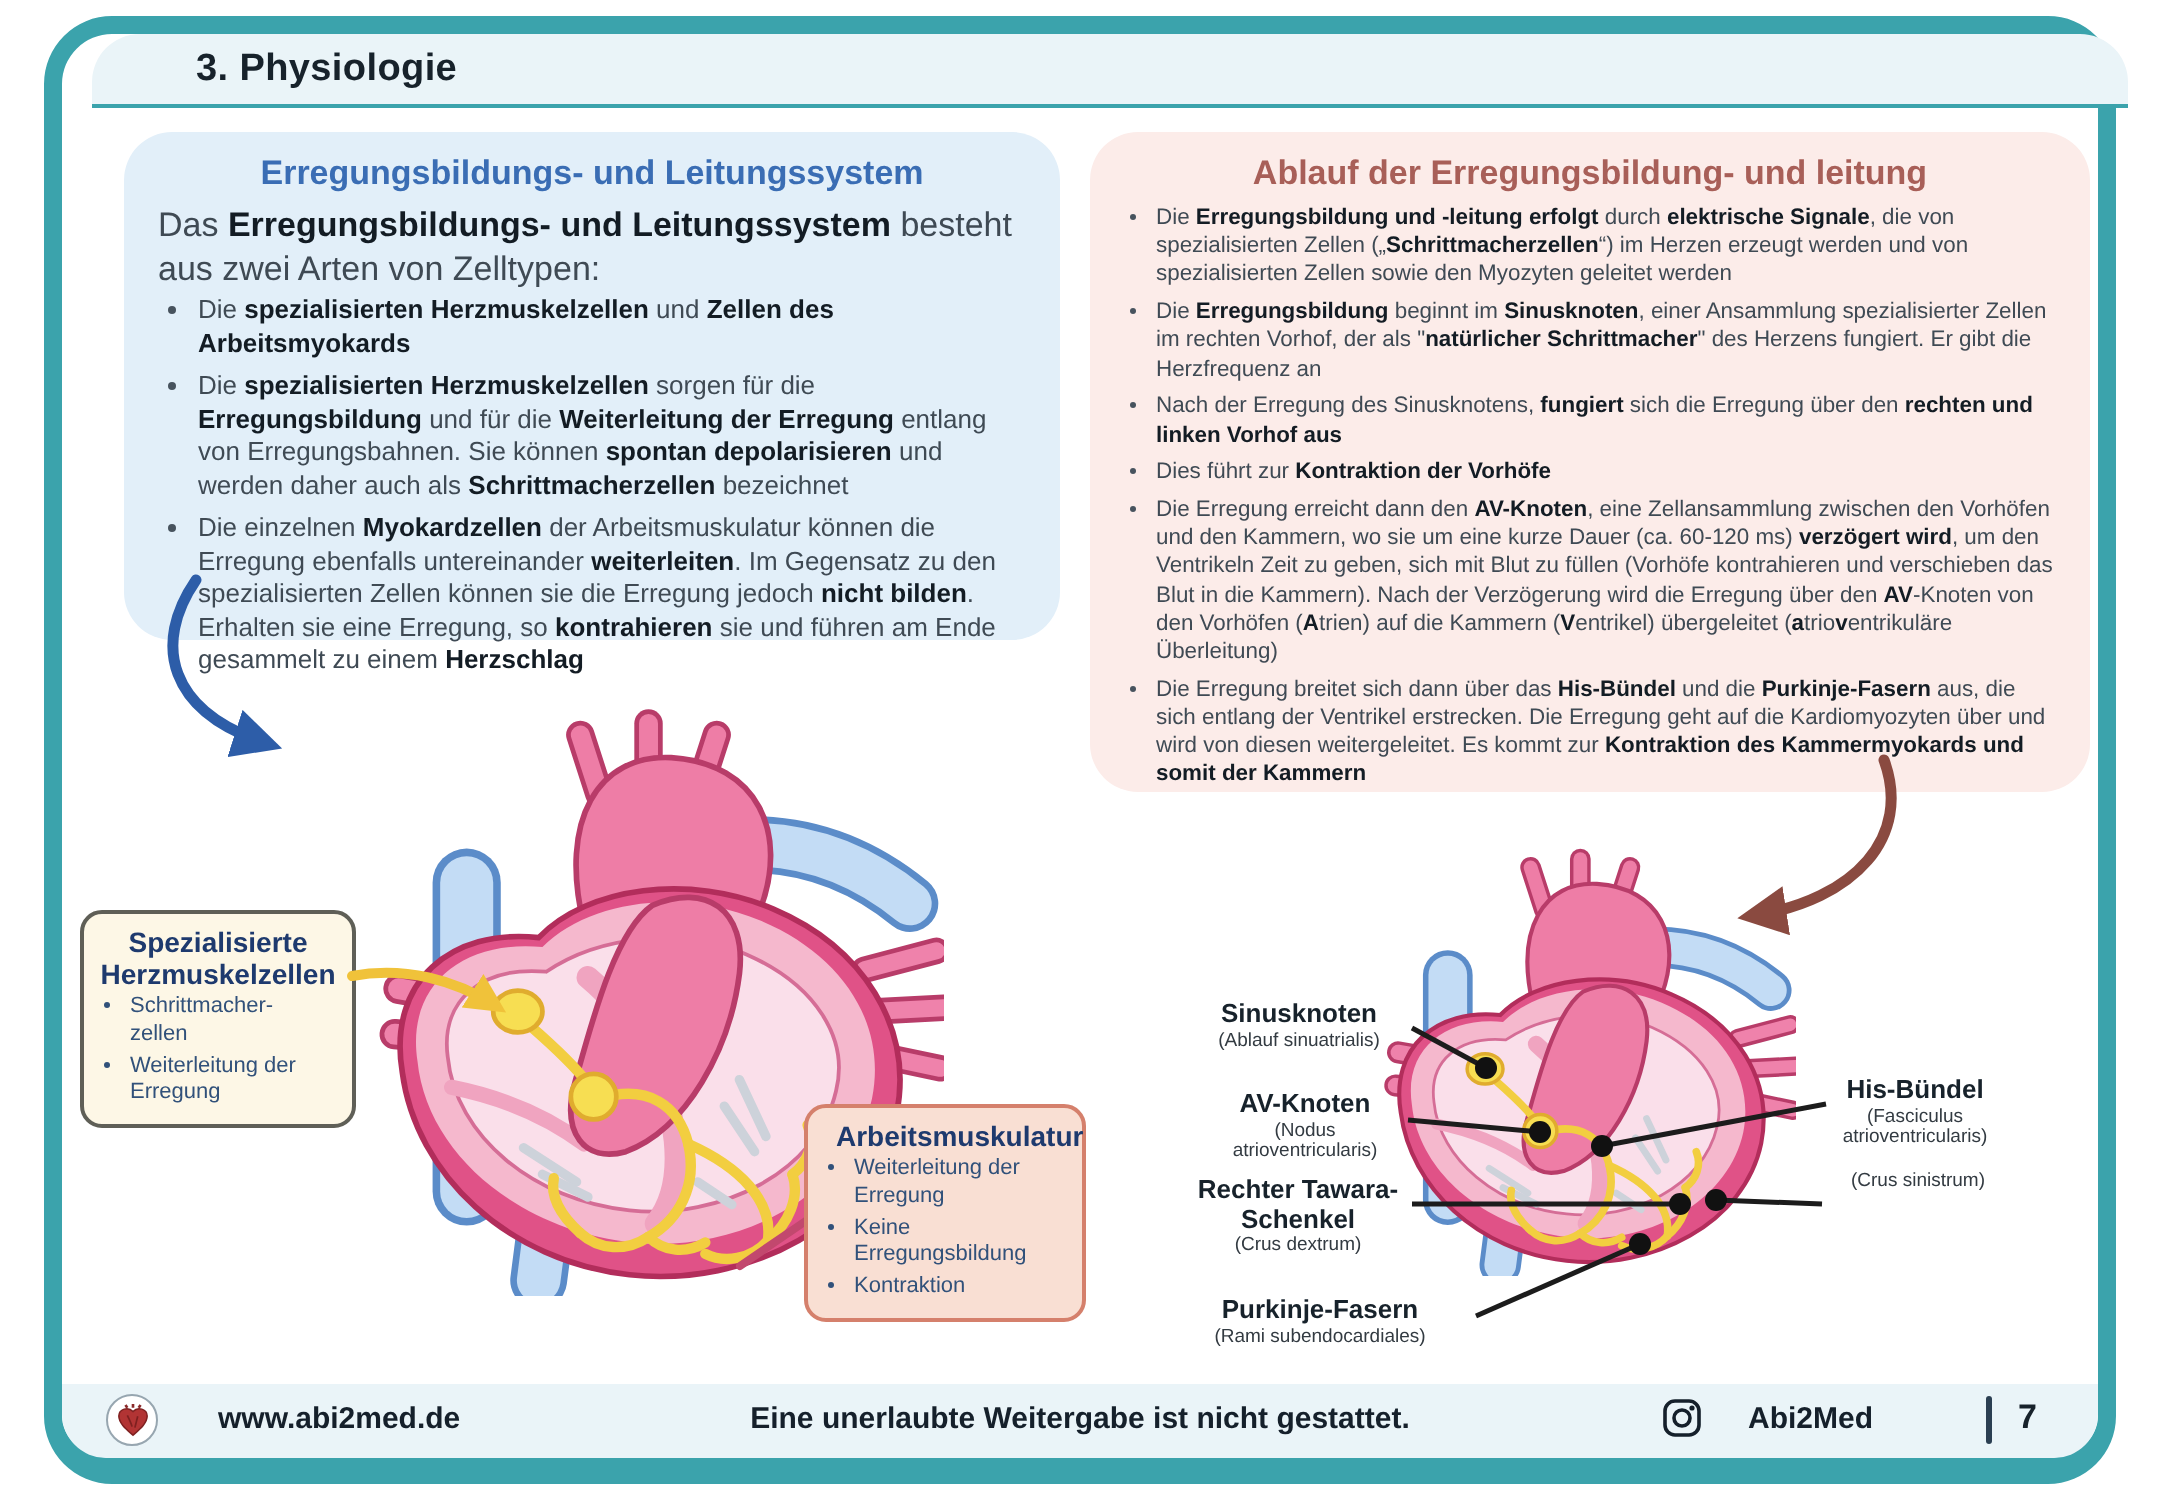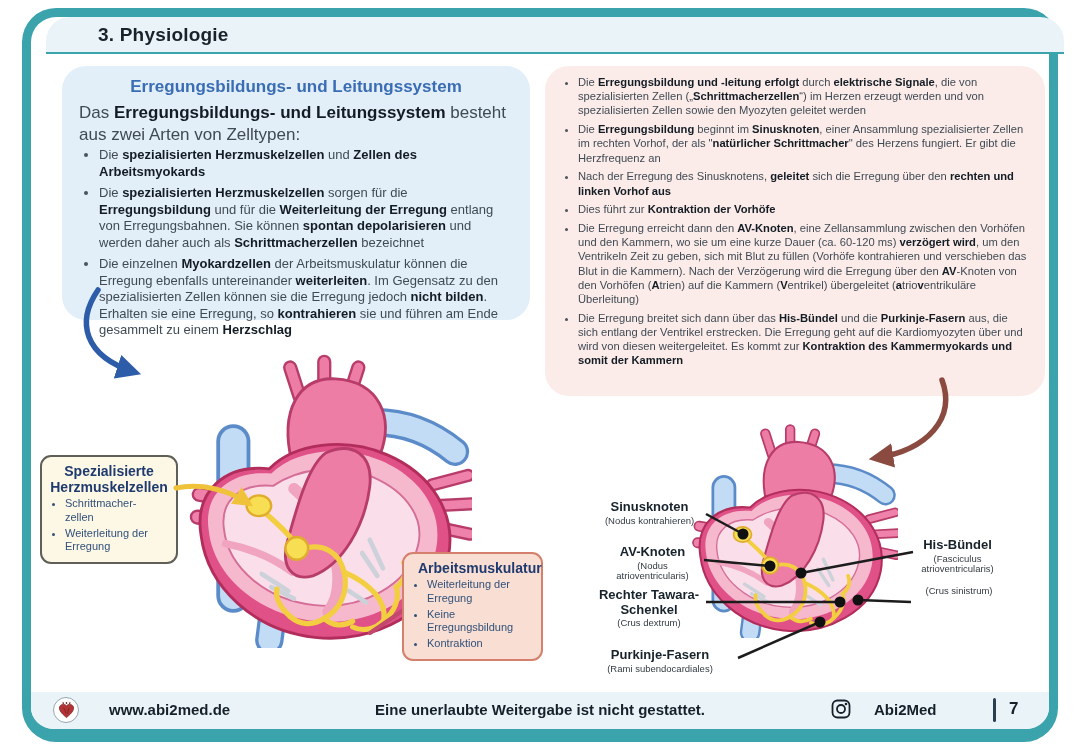--- a/index.html
+++ b/index.html
@@ -159,24 +159,25 @@
   <h2>Erregungsbildungs- und Leitungssystem</h2>
   <p>Das <b>Erregungsbildungs- und Leitungssystem</b> besteht aus zwei Arten von Zelltypen:</p>
   <ul>
     <li>Die <b>spezialisierten Herzmuskelzellen</b> und <b>Zellen des Arbeitsmyokards</b></li>
     <li>Die <b>spezialisierten Herzmuskelzellen</b> sorgen für die <b>Erregungsbildung</b> und für die <b>Weiterleitung der Erregung</b> entlang von Erregungsbahnen. Sie können <b>spontan depolarisieren</b> und werden daher auch als <b>Schrittmacherzellen</b> bezeichnet</li>
     <li>Die einzelnen <b>Myokardzellen</b> der Arbeitsmuskulatur können die Erregung ebenfalls untereinander <b>weiterleiten</b>. Im Gegensatz zu den spezialisierten Zellen können sie die Erregung jedoch <b>nicht bilden</b>. Erhalten sie eine Erregung, so <b>kontrahieren</b> sie und führen am Ende gesammelt zu einem <b>Herzschlag</b></li>
   </ul>
 </div>
 
 <div class="abs panel panel-right">
+  <h2>Ablauf der Erregungsbildung- und leitung</h2>
   <ul>
     <li>Die <b>Erregungsbildung und -leitung erfolgt</b> durch <b>elektrische Signale</b>, die von spezialisierten Zellen („<b>Schrittmacherzellen</b>“) im Herzen erzeugt werden und von spezialisierten Zellen sowie den Myozyten geleitet werden</li>
     <li>Die <b>Erregungsbildung</b> beginnt im <b>Sinusknoten</b>, einer Ansammlung spezialisierter Zellen im rechten Vorhof, der als "<b>natürlicher Schrittmacher</b>" des Herzens fungiert. Er gibt die Herzfrequenz an</li>
-    <li>Nach der Erregung des Sinusknotens, <b>geleitet</b> sich die Erregung über den <b>rechten und linken Vorhof aus</b></li>
+    <li>Nach der Erregung des Sinusknotens, <b>fungiert</b> sich die Erregung über den <b>rechten und linken Vorhof aus</b></li>
     <li>Dies führt zur <b>Kontraktion der Vorhöfe</b></li>
     <li>Die Erregung erreicht dann den <b>AV-Knoten</b>, eine Zellansammlung zwischen den Vorhöfen und den Kammern, wo sie um eine kurze Dauer (ca. 60-120 ms) <b>verzögert wird</b>, um den Ventrikeln Zeit zu geben, sich mit Blut zu füllen (Vorhöfe kontrahieren und verschieben das Blut in die Kammern). Nach der Verzögerung wird die Erregung über den <b>AV</b>-Knoten von den Vorhöfen (<b>A</b>trien) auf die Kammern (<b>V</b>entrikel) übergeleitet (<b>a</b>trio<b>v</b>entrikuläre Überleitung)</li>
     <li>Die Erregung breitet sich dann über das <b>His-Bündel</b> und die <b>Purkinje-Fasern</b> aus, die sich entlang der Ventrikel erstrecken. Die Erregung geht auf die Kardiomyozyten über und wird von diesen weitergeleitet. Es kommt zur <b>Kontraktion des Kammermyokards und somit der Kammern</b></li>
   </ul>
 </div>
 
 <svg class="abs" style="left:68px;top:284px" width="110" height="100">
   <path d="M30,6 C8,38 16,72 66,88" fill="none" stroke="#2D5DA8" stroke-width="5.5" stroke-linecap="round" marker-end="url(#mArrB)"></path>
 </svg>
 <svg class="abs" style="left:862px;top:374px" width="105" height="95">
@@ -228,21 +229,21 @@
     <circle cx="170" cy="146" r="5.5"></circle>
     <circle cx="240" cy="182" r="5.5"></circle>
     <circle cx="220" cy="202" r="5.5"></circle>
     <circle cx="201" cy="153" r="5.5"></circle>
     <circle cx="258" cy="180" r="5.5"></circle>
   </g>
 </svg>
 
 <div class="abs dlabel" style="left:592px;top:500px;width:115px">
   <div class="nm">Sinusknoten</div>
-  <div class="lat">(Nodus kontrahieren)</div>
+  <div class="lat">(Ablauf sinuatrialis)</div>
 </div>
 <div class="abs dlabel" style="left:600px;top:545px;width:105px">
   <div class="nm">AV-Knoten</div>
   <div class="lat" style="white-space:normal;margin:1px 10px 0 10px">(Nodus atrioventricularis)</div>
 </div>
 <div class="abs dlabel" style="left:588px;top:588px;width:122px">
   <div class="nm">Rechter Tawara-Schenkel</div>
   <div class="lat">(Crus dextrum)</div>
 </div>
 <div class="abs dlabel" style="left:585px;top:648px;width:150px">

